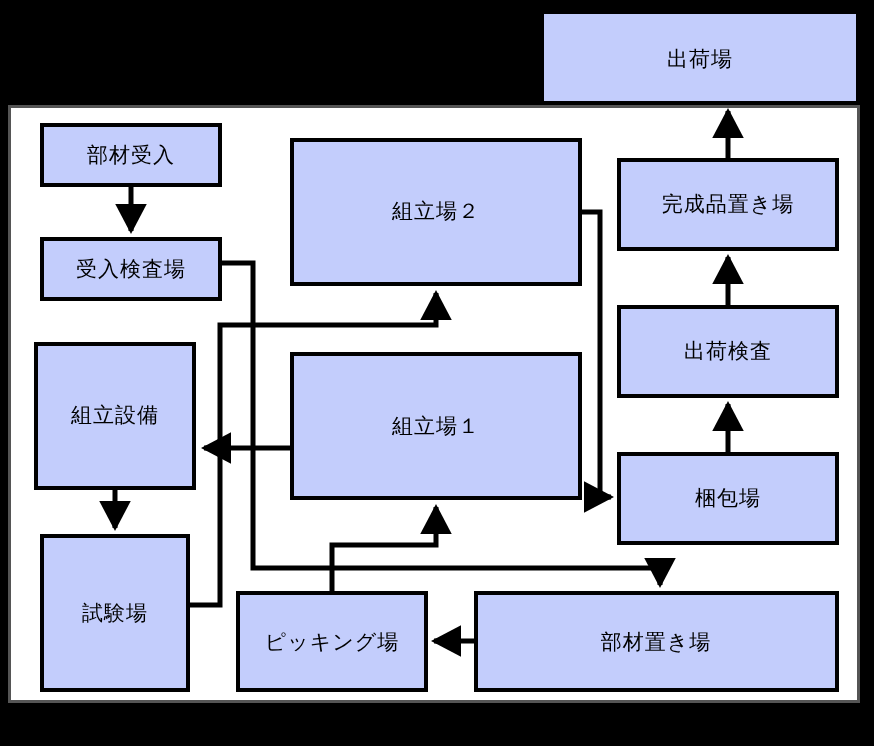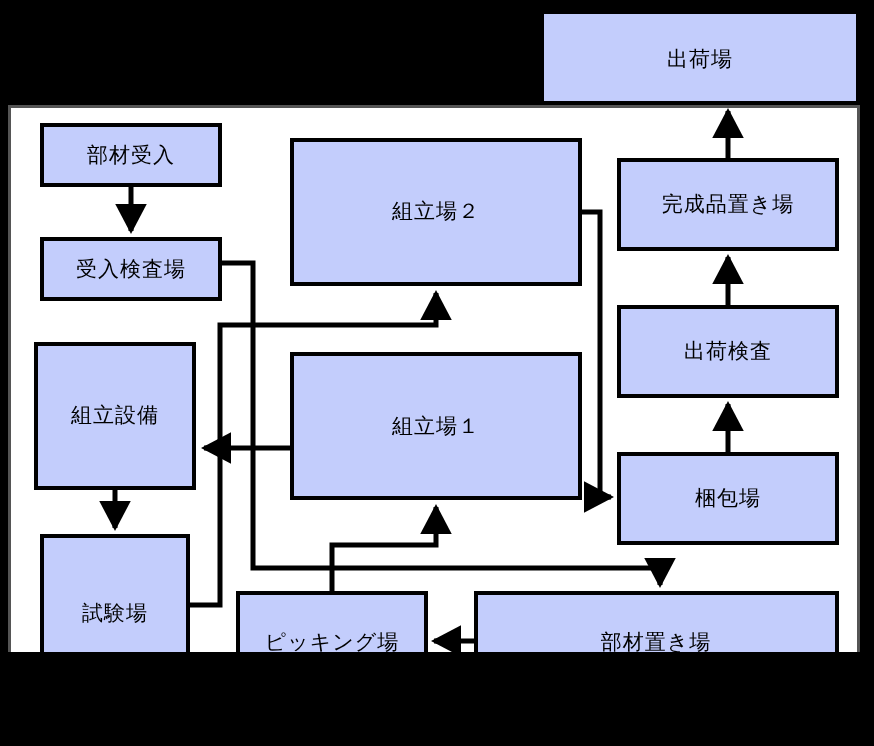--- a/index.html
+++ b/index.html
@@ -3,21 +3,21 @@
 <meta charset="utf-8">
 <style>
   html, body {
     margin: 0;
     padding: 0;
     background: #000000;
   }
   #stage {
     position: relative;
     width: 874px;
-    height: 652px;
+    height: 746px;
     background: #86efac;
     overflow: hidden;
     font-family: "Liberation Sans", "DejaVu Sans", sans-serif;
   }
   #diagram-svg {
     position: absolute;
     left: 0;
     top: 0;
     width: 874px;
     height: 746px;

